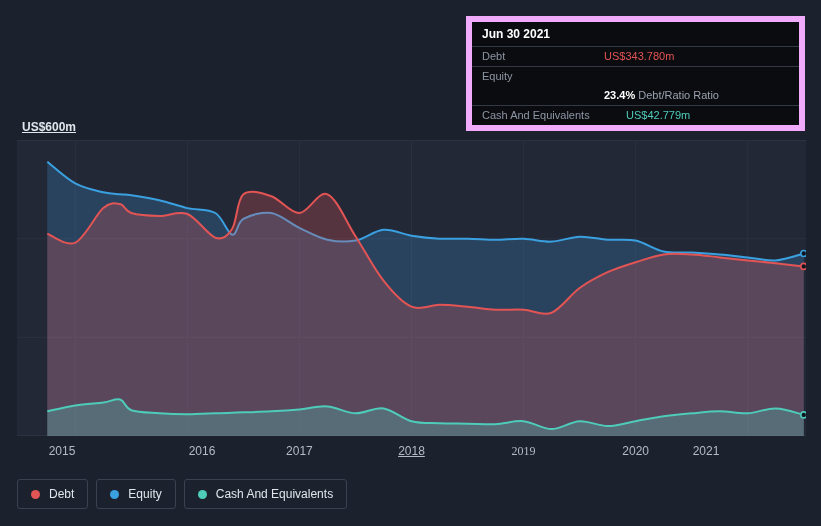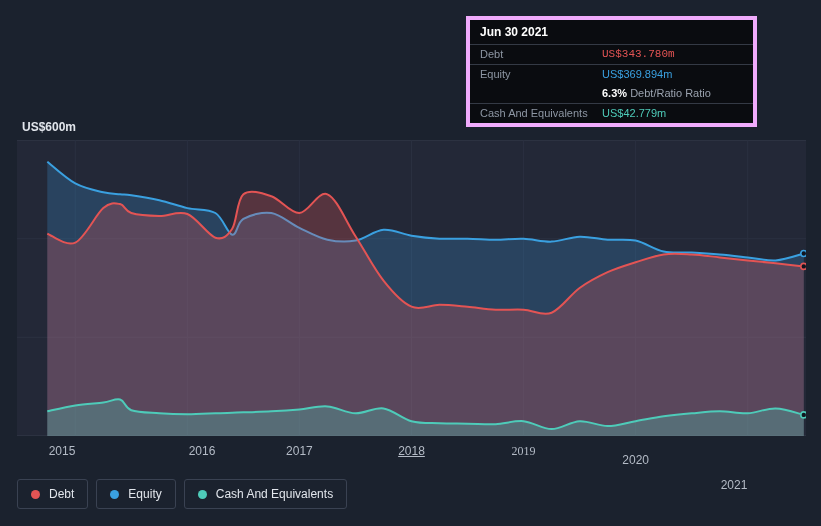--- a/index.html
+++ b/index.html
@@ -13,29 +13,29 @@
 
   
   .plot{
     position:absolute;left:17px;top:140px;width:789px;height:296px;
     background:#232837;
   }
   .plot svg{display:block;width:789px;height:296px;}
 
   
   .ylab{position:absolute;left:22px;color:#e2e6ec;font-size:12px;font-weight:bold;}
-  .ylab-top{top:120px;}
+  .ylab-top{top:120px;text-decoration:underline;}
   .ylab-bottom{top:421px;}
   .xaxis{position:absolute;left:17px;top:444px;width:789px;height:16px;}
   .xaxis span{position:absolute;top:0;width:34px;text-align:center;color:#b4bbc6;font-size:12px;}
 
   
   .tooltip{
-    position:absolute;left:466px;top:16px;width:291px;
-    background:#0a0c10;border:4px solid #f0abfc;
+    position:absolute;left:466px;top:16px;width:339px;
+    background:#0a0c10;border:6px solid #f0abfc;
     color:#c2c9d2;font-size:11px;box-sizing:border-box;
   }
   .tt-header{
     padding:5px 10px;font-size:12px;font-weight:bold;color:#ffffff;
     border-bottom:1px solid #343a45;
   }
   .tt-row{display:grid;grid-template-columns:122px 1fr;padding:3px 10px;line-height:13px;}
   .tt-border{border-bottom:1px solid #343a45;}
   .tt-label{color:#8d96a3;}
   .tt-value{color:#c2c9d2;}
@@ -84,41 +84,40 @@
         <circle cx="786.8" cy="274.9" r="3" fill="#10151f" stroke="#4ecbb9" stroke-width="1.6"></circle>
       </svg>
   </div>
 
   <div class="xaxis">
       <span style="left: 28px;">2015</span>
       <span style="left: 168px;">2016</span>
       <span style="left: 265.426px;">2017</span>
       <span style="left: 377.5px; text-decoration: underline;">2018</span>
       <span style="left: 489.574px; font-family: Liberation Serif, serif;">2019</span>
-      <span style="left: 601.648px; margin-top: 9px;">2020</span>
-      <span style="left: 700px; margin-top: 34px;">2021</span>
+      <span style="left: 601.648px;">2020</span>
+      <span style="left: 672px;">2021</span>
     </div>
 
   <div class="tooltip">
     <div class="tt-header">Jun 30 2021</div>
     <div class="tt-row tt-border">
       <span class="tt-label">Debt</span>
-      <span class="tt-value" style="color: rgb(227, 84, 84); font-family: Liberation Mono, monospace;">US$343.780m</span>
+      <span class="tt-value" style="color: rgb(227, 84, 84);">US$343.780m</span>
     </div>
     <div class="tt-row">
       <span class="tt-label">Equity</span>
-      <span class="tt-value" style="color: rgb(58, 160, 224);">US$369.894m</span>
     </div>
     <div class="tt-row tt-border">
       <span class="tt-label"></span>
-      <span class="tt-value"><b class="tt-ratio-bold">6.3%</b> <span class="tt-ratio-rest">Debt/Ratio Ratio</span></span>
+      <span class="tt-value"><b class="tt-ratio-bold">23.4%</b> <span class="tt-ratio-rest">Debt/Ratio Ratio</span></span>
     </div>
     <div class="tt-row">
       <span class="tt-label">Cash And Equivalents</span>
-      <span class="tt-value" style="color: rgb(78, 203, 185);">US$42.779m</span>
+      <span class="tt-value" style="color: rgb(78, 203, 185); margin-left: 22px;">US$42.779m</span>
     </div>
   </div>
 
   <div class="legend">
     <div class="legend-item">
       <span class="legend-dot" style="background: rgb(227, 84, 84);"></span>
       <span>Debt</span>
     </div>
     <div class="legend-item">
       <span class="legend-dot" style="background: rgb(58, 160, 224);"></span>

